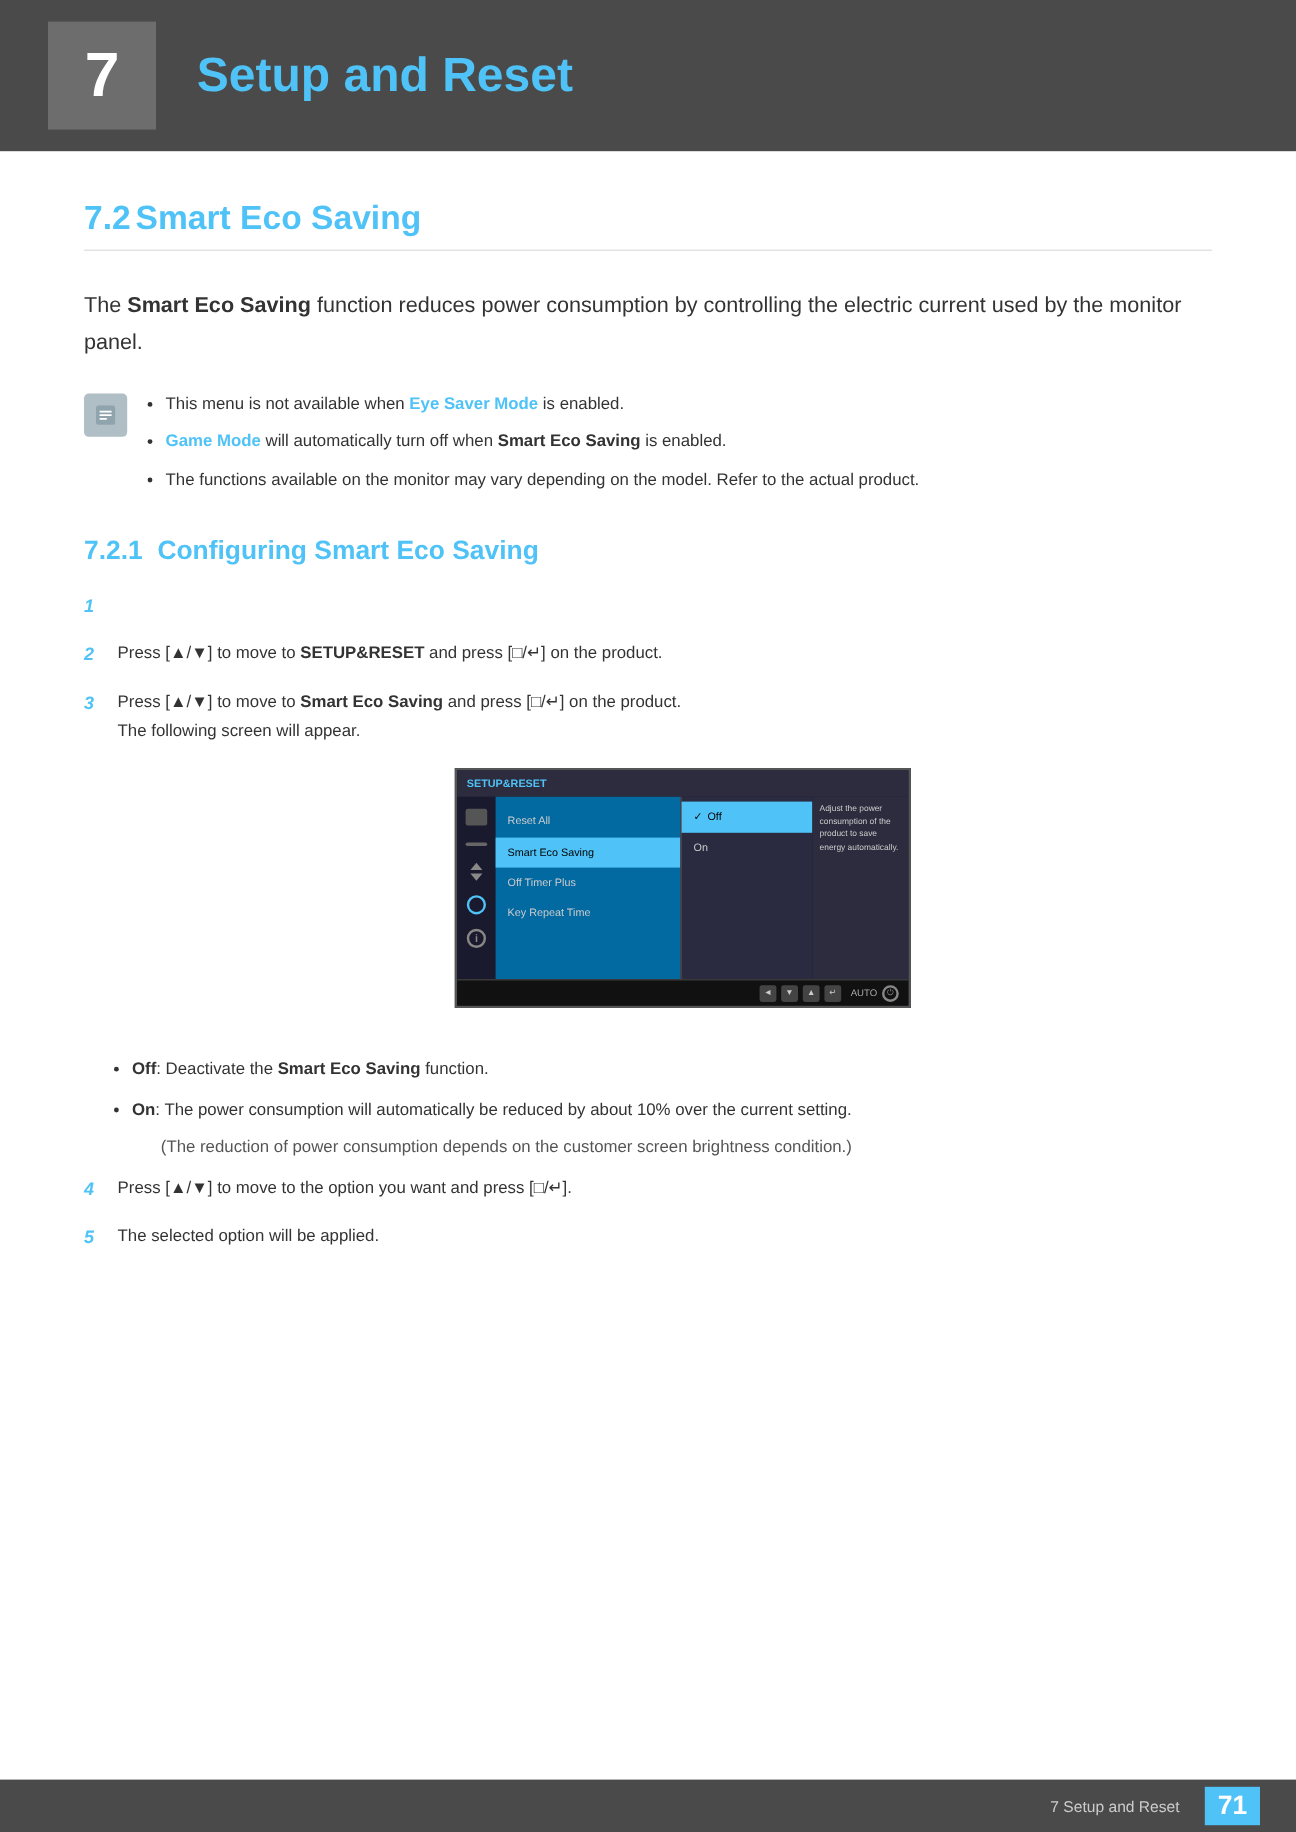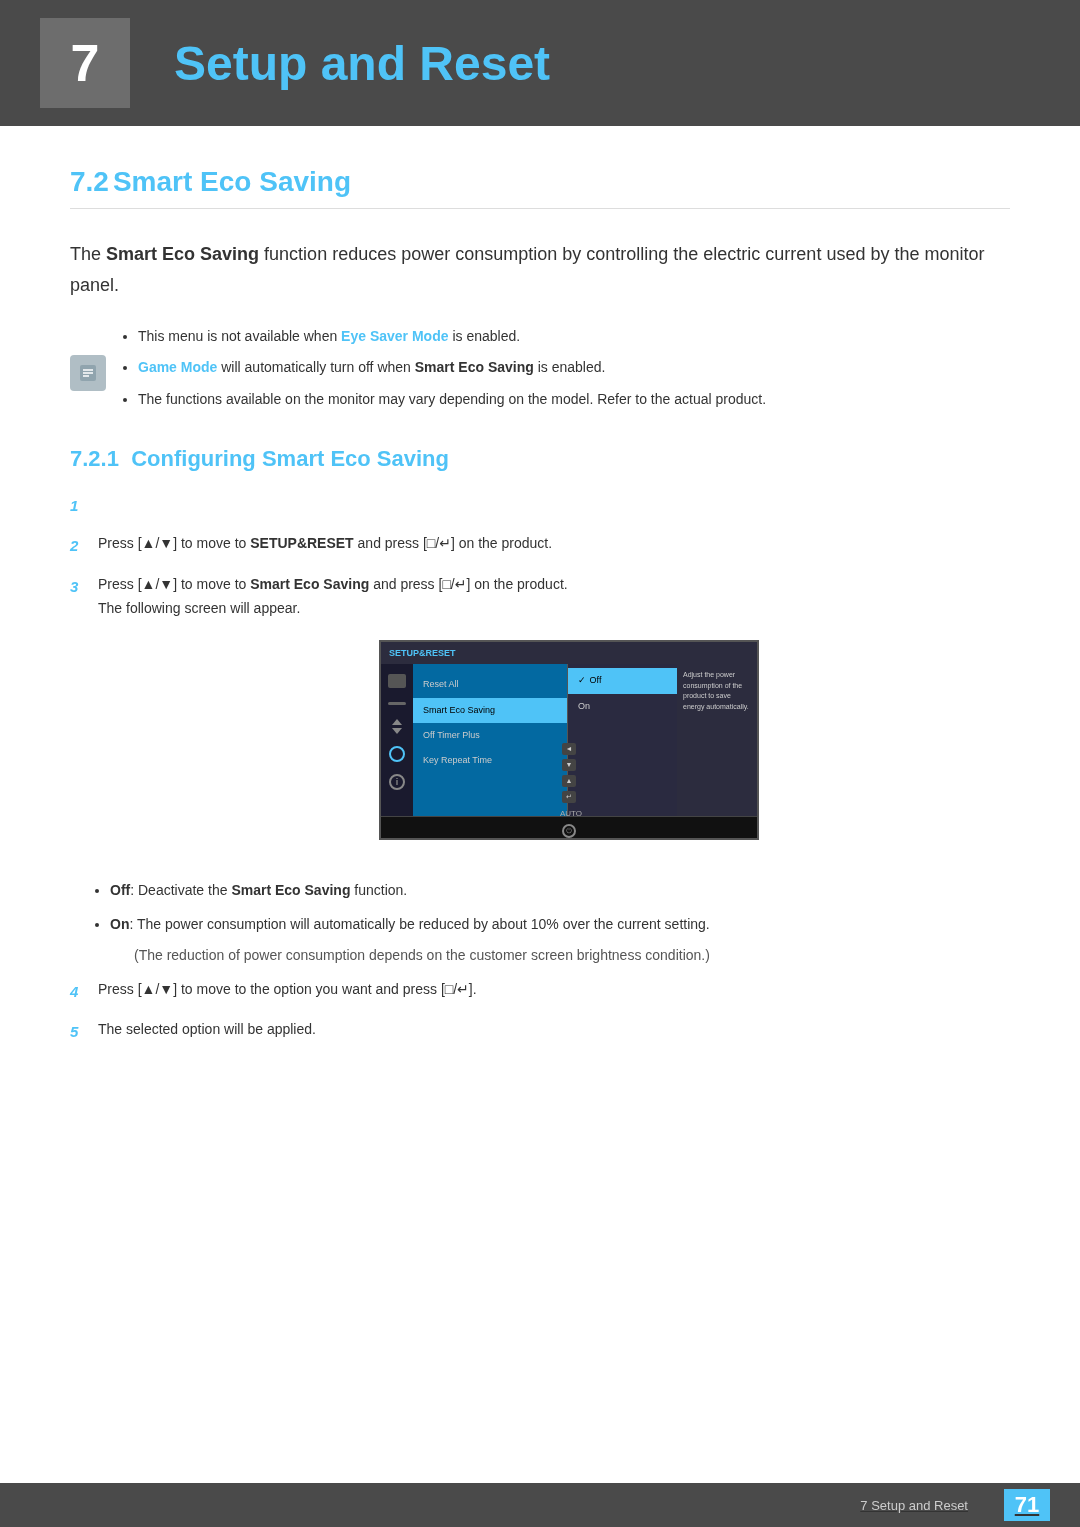--- a/index.html
+++ b/index.html
@@ -30,24 +30,24 @@
       justify-content: center;
       margin-left: 40px;
       flex-shrink: 0;
     }
     .chapter-number {
       font-size: 52px;
       font-weight: bold;
       color: #fff;
     }
     .chapter-title {
-      font-size: 48px;
+      font-size: 40px;
       font-weight: bold;
       color: #4fc3f7;
-      margin-left: 44px;
+      margin-left: 34px;
     }
 
     
     .content {
       padding: 40px 70px 80px 70px;
     }
 
     
     .section-heading {
       font-size: 28px;
@@ -64,21 +64,21 @@
     
     .intro-paragraph {
       margin-bottom: 24px;
       line-height: 1.7;
       font-size: 18px;
     }
 
     
     .note-box {
       display: flex;
-      align-items: center;
+      align-items: flex-start;
       margin-bottom: 28px;
       gap: 14px;
     }
     .note-icon {
       width: 36px;
       height: 36px;
       background: #b0bec5;
       border-radius: 4px;
       flex-shrink: 0;
       display: flex;
@@ -246,21 +246,20 @@
     }
     .screen-bottom-bar {
       background: #111;
       height: 22px;
       display: flex;
       align-items: center;
       justify-content: flex-end;
       padding: 0 8px;
       gap: 4px;
       border-top: 1px solid #444;
-      flex-direction: column;
     }
     .bottom-btn {
       width: 14px;
       height: 14px;
       background: #444;
       border-radius: 2px;
       display: flex;
       align-items: center;
       justify-content: center;
       font-size: 7px;
@@ -311,22 +310,21 @@
       position: absolute;
       bottom: 0;
       left: 0;
       right: 0;
       height: 44px;
       background: #4a4a4a;
       display: flex;
       align-items: center;
       justify-content: flex-end;
       padding: 0 30px;
-      gap: 36px;
-      text-decoration: underline;
+      gap: 21px;
     }
     .footer-text {
       color: #ccc;
       font-size: 13px;
     }
     .footer-number {
       background: #4fc3f7;
       color: #fff;
       font-size: 22px;
       font-weight: bold;

